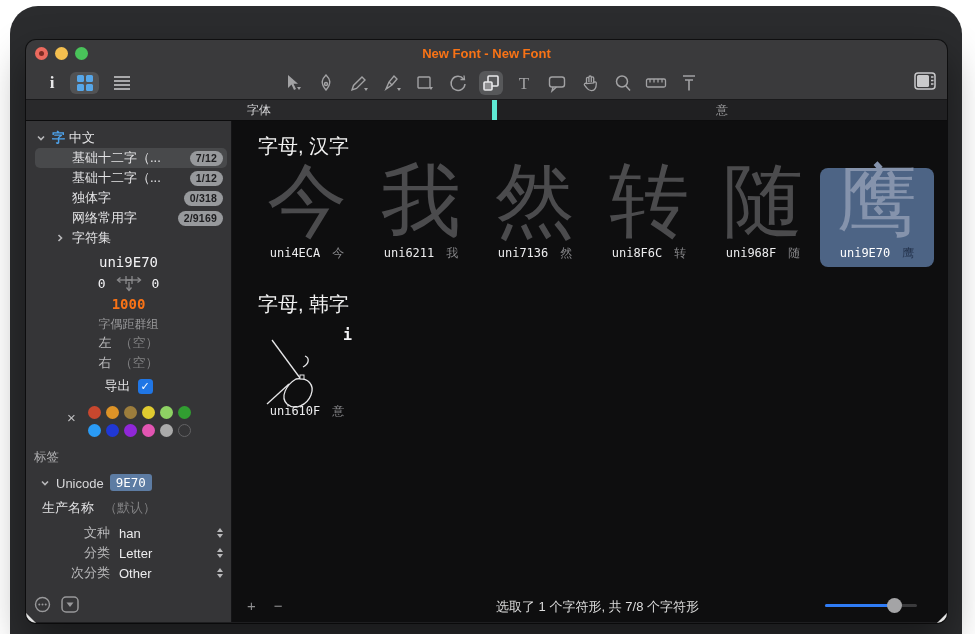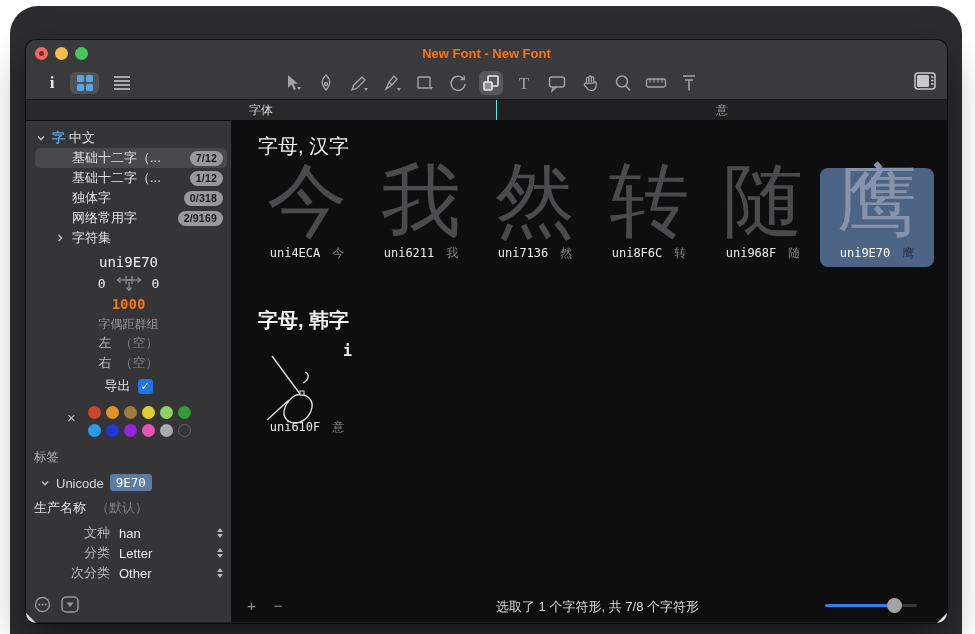--- a/index.html
+++ b/index.html
@@ -35,21 +35,21 @@
   .viewbtn.sel { background:#515254; }
   .tools { position:absolute; left:255px; display:flex; gap:9px; align-items:center; }
   .tool { width:24px; height:24px; border-radius:6px; display:flex; align-items:center; justify-content:center; }
   .tool.sel { background:#57585a; }
   .tool svg { display:block; }
   .panel-toggle { position:absolute; right:10px; top:5px; }
 
   
   .tabbar { height:21px; display:flex; border-bottom:1px solid #0c0c0d; }
   .tab { display:flex; align-items:center; justify-content:center; font-size:12px; }
-  .tab.active { width:471px; background:#29292b; color:#d9d9db; border-right:1px solid #5eead4; }
+  .tab.active { width:471px; background:#29292b; color:#d9d9db; border-right:5px solid #5eead4; }
   .tab.inactive { flex:1; background:#202022; color:#98989a; }
 
   
   .content { display:flex; height:501px; }
   .sidebar { width:206px; background:#353537; border-right:1px solid #141416; position:relative;
     color:#e2e2e4; font-size:13px; }
   .main { flex:1; background:#0e0e0f; position:relative; color:#eee; }
 
   
   .tree { padding-top:7px; }
@@ -81,21 +81,21 @@
   .palette { margin-top:6px; display:flex; justify-content:center; gap:4px; }
   .pal-x { color:#bdbdbf; font-size:15px; width:16px; text-align:center; margin-right:2px; margin-top:6px;}
   .dots { display:grid; grid-template-columns:repeat(6,18px); grid-auto-rows:18px; }
   .dot { width:13px; height:13px; border-radius:50%; margin:2.5px; }
   .dot.none { background:transparent !important; border:1.5px solid #626264; }
 
   .s-label { color:#b0b0b2; font-size:12.5px; margin:10px 0 0 8px; }
   .unicode-row { display:flex; align-items:flex-end; margin:8px 0 0 14px; gap:6px; }
   .unicode-row .ulabel { color:#d8d8da; }
   .ubadge { background:#5d7ca3; color:#fff; font-size:12.5px; border-radius:3px; padding:1px 6px; }
-  .prod-row { display:flex; margin:8px 0 0 8px; gap:10px; font-size:13px;align-items:flex-end;}
+  .prod-row { display:flex; margin:8px 0 0 16px; gap:10px; font-size:13px;align-items:flex-end;}
   .prod-row .v { color:#808082; }
 
   .props { margin-top:6px; }
   .prow { display:flex; align-items:center; height:20px; position:relative; }
   .prow .pk { width:84px; text-align:right; color:#b9b9bb; }
   .prow .pv { margin-left:9px; color:#ececee; }
   .stepper { position:absolute; right:8px; display:flex; flex-direction:column; gap:2px; align-items:center;}
   .stepper i { width:0; height:0; border-left:3.5px solid transparent; border-right:3.5px solid transparent; display:block;}
   .stepper .up { border-bottom:4.5px solid #b8b8ba; }
   .stepper .dn { border-top:4.5px solid #b8b8ba; }
@@ -456,21 +456,21 @@
         </div>
         <div class="cell selected">
           <div class="bigchar">鹰</div>
           <div class="clabel">
               <span class="nm mono">uni9E70</span>
               <span class="ch">鹰</span>
             </div>
         </div>
       </div>
 
-      <div class="sect-h" style="margin-top:40px;font-weight:bold;">字母, 韩字</div>
+      <div class="sect-h" style="margin-top:24px;">字母, 韩字</div>
 
       <div class="cellrow">
         <div class="cell">
           <span class="mark-i mono">i</span>
           <svg width="114" height="78" viewBox="0 0 114 78" style="position:absolute;top:8px;left:0;" fill="none" stroke="#e6e6e8" stroke-width="1.3">
             <path d="M22,6 L50,44"></path>
             <path d="M55,22 c5,2 4,8 -2,11"></path>
             <path d="M46,45 c-10,6 -16,18 -9,25 c8,7 20,1 24,-9 c4,-10 -3,-18 -15,-16 z"></path>
             <path d="M17,70 L39,50"></path>
             <rect x="50" y="41" width="4" height="4" fill="#0e0e0f" stroke="#e6e6e8" stroke-width="1"></rect>

